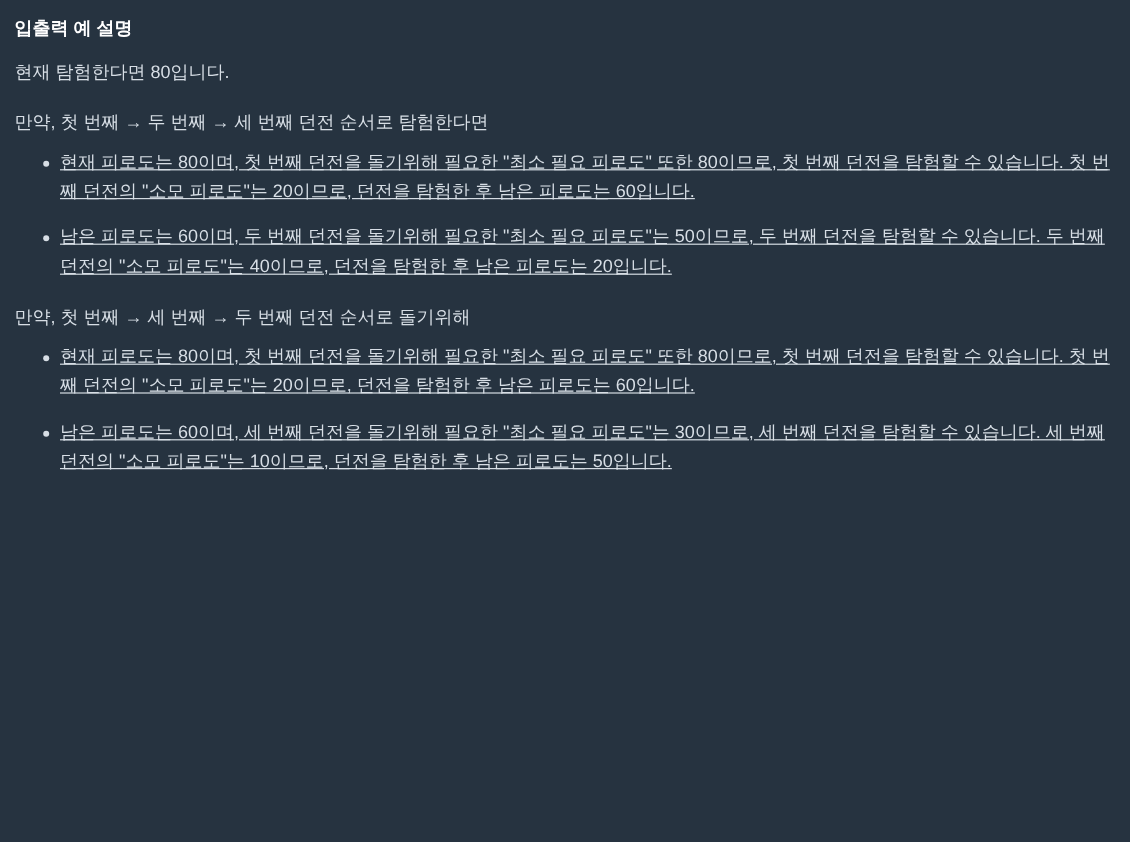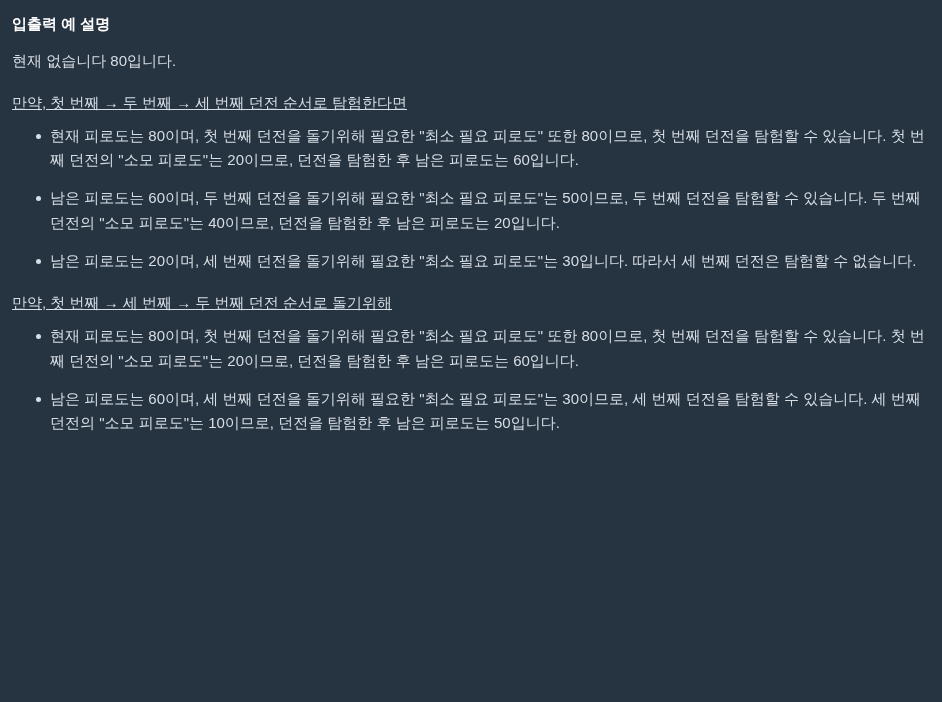--- a/index.html
+++ b/index.html
@@ -28,30 +28,30 @@
     color: #ffffff;
     margin: 2px 0 14px 2px;
   }
   .para {
     margin: 0 0 10px 2px;
     color: #d7dee5;
     font-size: 15px;
   }
   .para.gap-top {
     margin-top: 18px;
-    text-decoration: underline;
   }
   .para.last {
     margin-top: 16px;
     margin-bottom: 0;
   }
   ul.bullets {
     list-style: none;
     margin: 10px 0 14px 0;
     padding: 0;
+    text-decoration: underline;
   }
   ul.bullets li {
     position: relative;
     padding-left: 40px;
     margin-bottom: 14px;
     color: #d7dee5;
     font-size: 15px;
     line-height: 1.62;
   }
   ul.bullets li:last-child {
@@ -68,28 +68,27 @@
     background: #d7dee5;
   }
 </style>
 </head>
 <body>
 
 <div class="page">
 
   <div class="section-title">입출력 예 설명</div>
 
-  <p class="para">현재 없습니다 80입니다.</p>
+  <p class="para">현재 탐험한다면 80입니다.</p>
 
   <p class="para gap-top">만약, 첫 번째 → 두 번째 → 세 번째 던전 순서로 탐험한다면</p>
 
   <ul class="bullets">
     <li>현재 피로도는 80이며, 첫 번째 던전을 돌기위해 필요한 "최소 필요 피로도" 또한 80이므로, 첫 번째 던전을 탐험할 수 있습니다. 첫 번째 던전의 "소모 피로도"는 20이므로, 던전을 탐험한 후 남은 피로도는 60입니다.</li>
     <li>남은 피로도는 60이며, 두 번째 던전을 돌기위해 필요한 "최소 필요 피로도"는 50이므로, 두 번째 던전을 탐험할 수 있습니다. 두 번째 던전의 "소모 피로도"는 40이므로, 던전을 탐험한 후 남은 피로도는 20입니다.</li>
-    <li>남은 피로도는 20이며, 세 번째 던전을 돌기위해 필요한 "최소 필요 피로도"는 30입니다. 따라서 세 번째 던전은 탐험할 수 없습니다.</li>
   </ul>
 
   <p class="para gap-top">만약, 첫 번째 → 세 번째 → 두 번째 던전 순서로 돌기위해</p>
 
   <ul class="bullets">
     <li>현재 피로도는 80이며, 첫 번째 던전을 돌기위해 필요한 "최소 필요 피로도" 또한 80이므로, 첫 번째 던전을 탐험할 수 있습니다. 첫 번째 던전의 "소모 피로도"는 20이므로, 던전을 탐험한 후 남은 피로도는 60입니다.</li>
     <li>남은 피로도는 60이며, 세 번째 던전을 돌기위해 필요한 "최소 필요 피로도"는 30이므로, 세 번째 던전을 탐험할 수 있습니다. 세 번째 던전의 "소모 피로도"는 10이므로, 던전을 탐험한 후 남은 피로도는 50입니다.</li>
   </ul>
 
 

